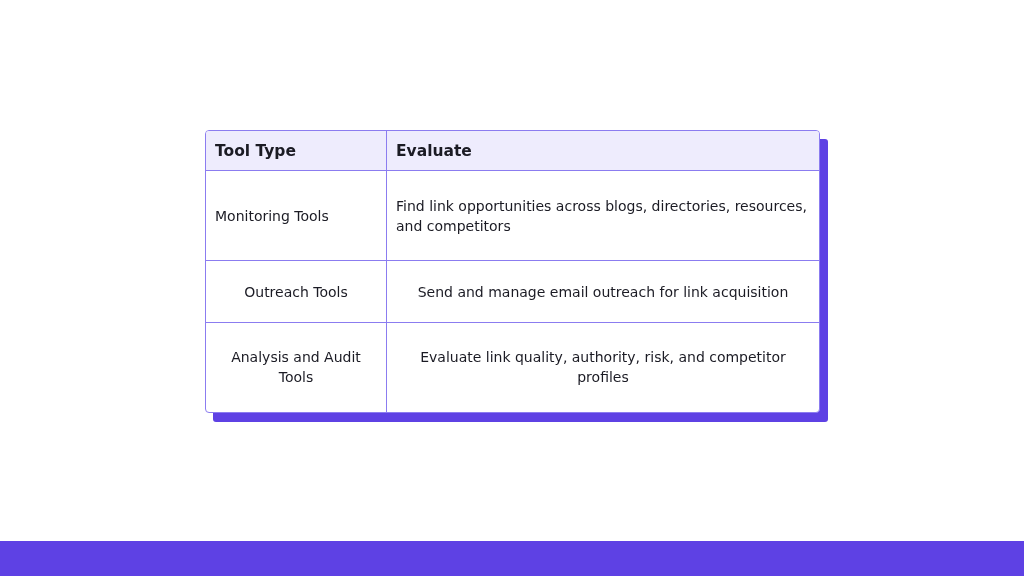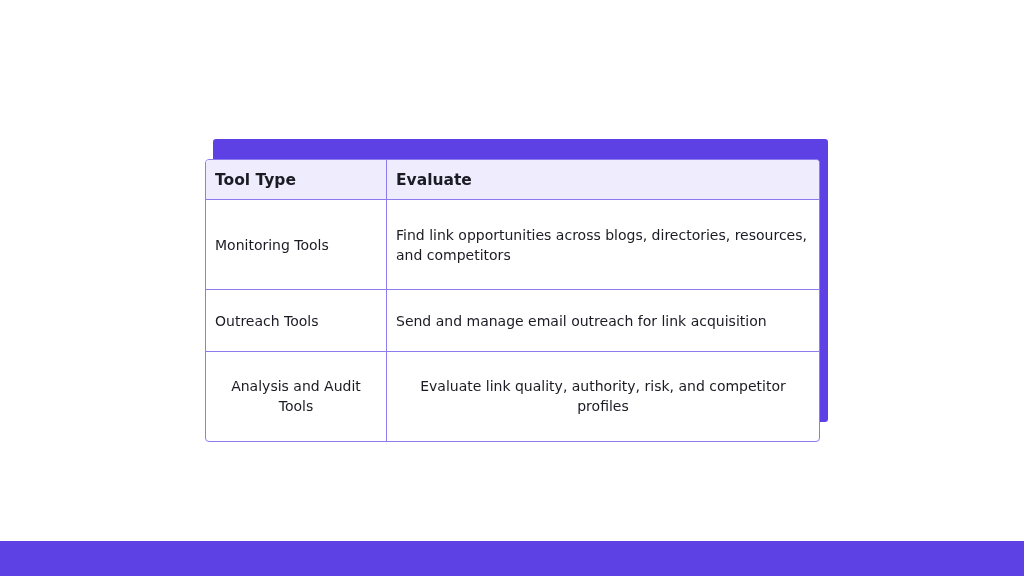--- a/index.html
+++ b/index.html
@@ -9,33 +9,33 @@
       font-family: "DejaVu Sans", sans-serif;
       color: #1b1b24;
     }
     .shadow {
       position: absolute; left: 213px; top: 139px; width: 615px; height: 283px;
       background: #5e41e4; border-radius: 3px;
     }
     .table-wrap {
       position: absolute; left: 205px; top: 130px; width: 615px; height: 283px;
       background: #ffffff; border: 1px solid #8b7cf0; border-radius: 4px;
-      box-sizing: border-box; overflow: hidden; margin-top: 29px;
+      box-sizing: border-box; overflow: hidden;
     }
     table { border-collapse: collapse; width: 100%; height: 100%; }
     th, td {
       text-align: left; vertical-align: middle;
       padding: 0 9px; font-size: 14px; line-height: 20px;
       border-bottom: 1px solid #8b7cf0;
     }
     th { background: #eeecfd; font-weight: bold; font-size: 15.5px; height: 39px; }
     td.c1, th.c1 { width: 162px; border-right: 1px solid #8b7cf0; }
     tr:last-child td { border-bottom: none; }
     tr.r1 td { height: 55px; }
-    tr.r2 td { height: 37px; }
+    tr.r2 td { height: 37px; text-align: center; }
     tr.r3 td { height: 36px; }
     tr.r4 td { height: 55px; }
     tr.r5 td { height: 55px; text-align: center; }
     .bottom-band {
       position: absolute; left: 0; top: 541px; width: 1024px; height: 35px;
       background: #5e41e4;
     }
   </style>
 </head>
 <body>

